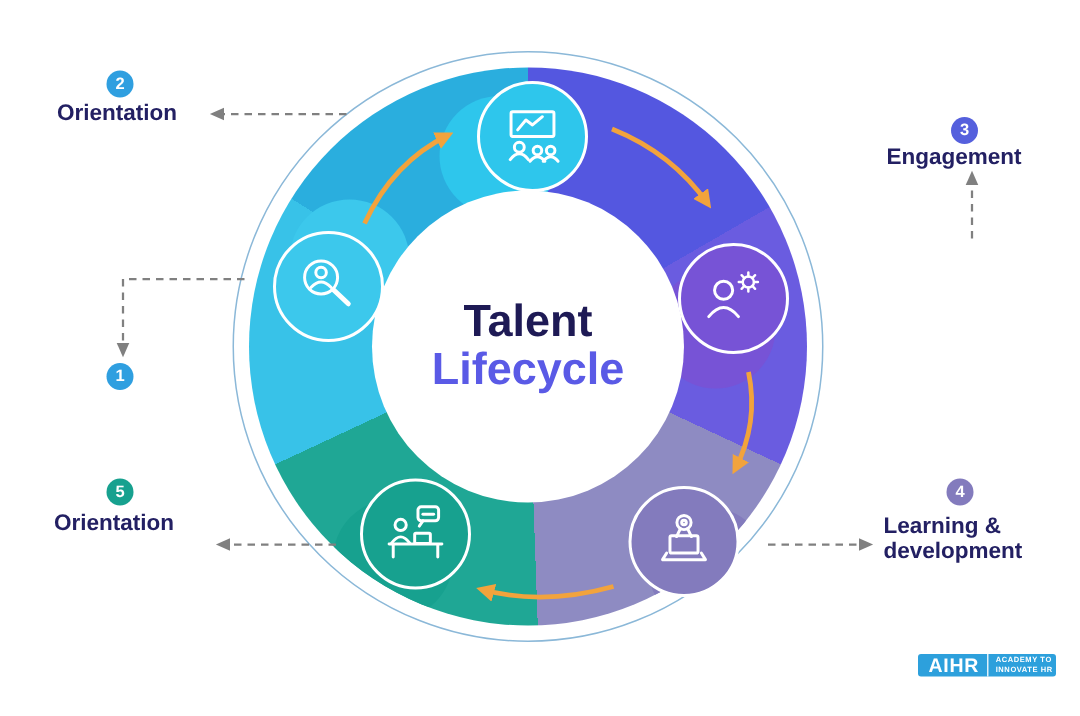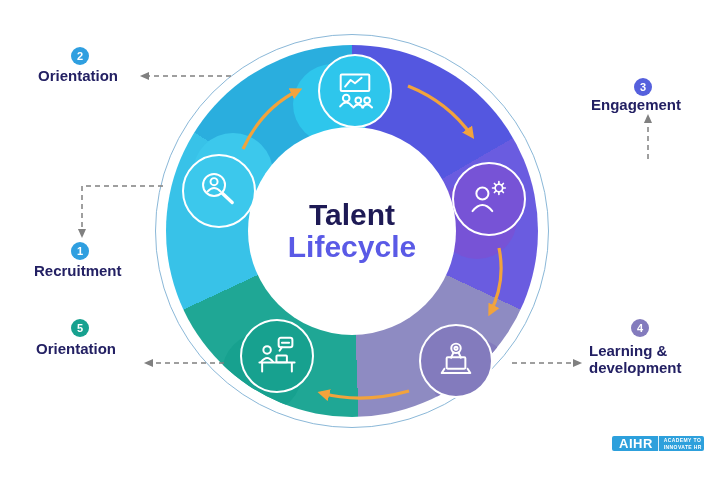--- a/index.html
+++ b/index.html
@@ -171,23 +171,20 @@
       <rect x="19.5" y="19.5" width="9.5" height="6.3" rx="0.8"></rect>
     </svg>
   </div>
 
   <div class="badge" style="left: 71px; top: 242px; background-color: rgb(47, 159, 224);">1</div>
   <div class="badge" style="left: 71px; top: 47px; background-color: rgb(47, 159, 224);">2</div>
   <div class="badge" style="left: 634px; top: 78px; background-color: rgb(85, 96, 221);">3</div>
   <div class="badge" style="left: 631px; top: 319px; background-color: rgb(131, 123, 189);">4</div>
   <div class="badge" style="left: 71px; top: 319px; background-color: rgb(23, 161, 143);">5</div>
 
-  <div class="stage-label" style="left:34px;top:262px">
-    <span>Recruitment</span>
-  </div>
   <div class="stage-label" style="left:38px;top:67px">
     <span>Orientation</span>
   </div>
   <div class="stage-label" style="left:589px;top:342px">
     <span>Learning &amp;</span>
     <span>development</span>
   </div>
   <div class="stage-label" style="left:591px;top:96px">
     <span>Engagement</span>
   </div>

